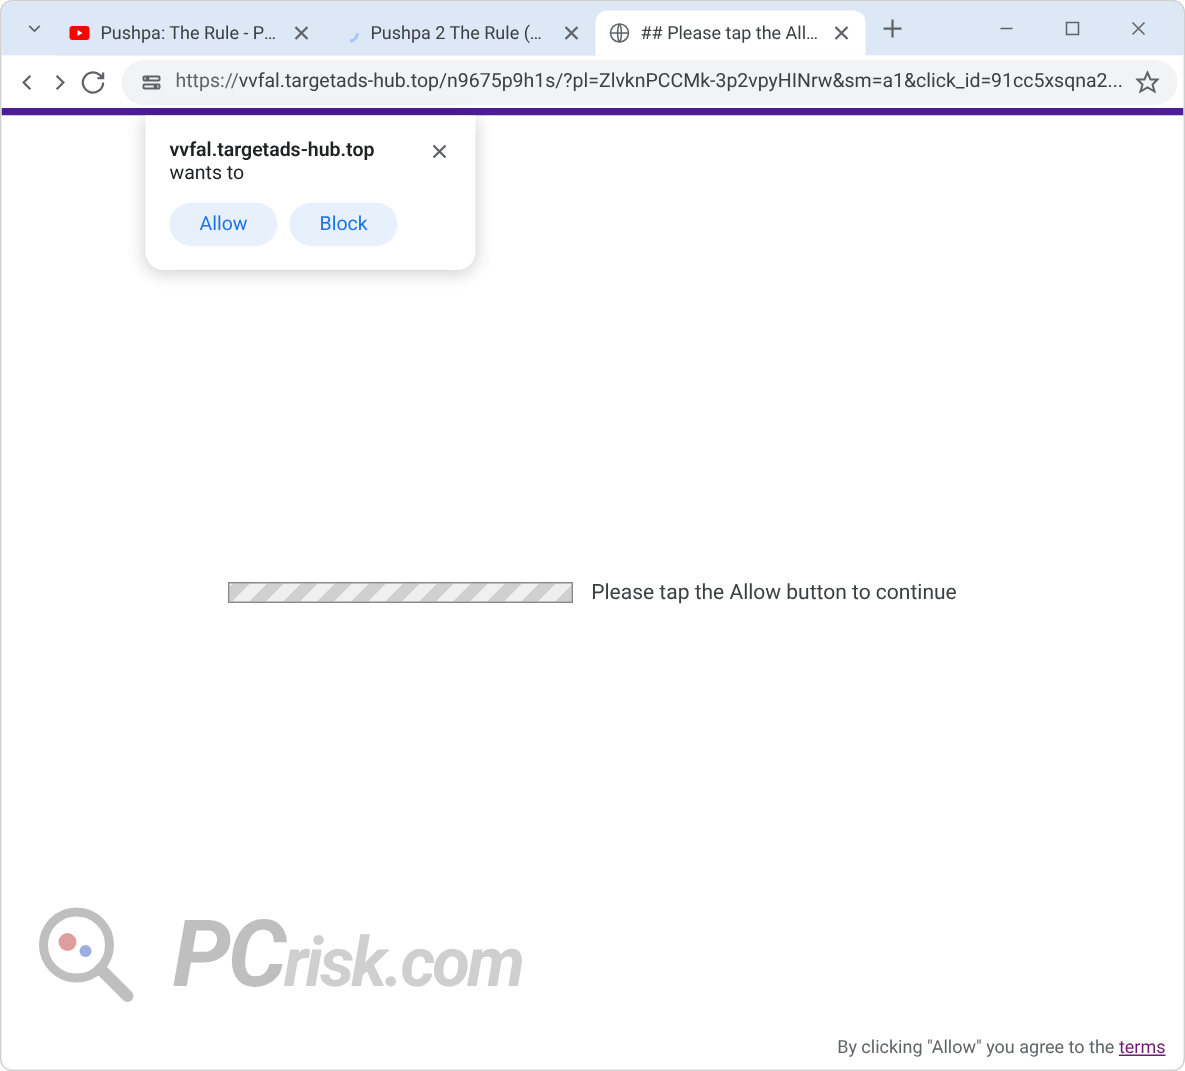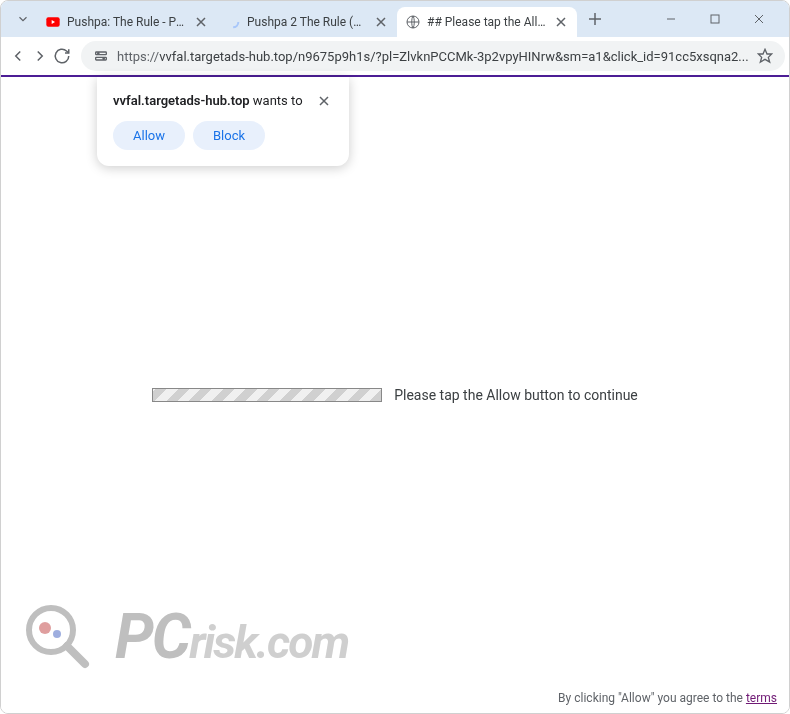--- a/index.html
+++ b/index.html
@@ -123,21 +123,21 @@
       align-items: center;
       justify-content: center;
       cursor: pointer;
       color: #5f6368;
     }
     
     
     .toolbar {
       height: 40px;
       background: #ffffff;
-      border-bottom: 2px solid #4c1d95;
+      border-bottom: 5px solid #4c1d95;
       display: flex;
       align-items: center;
       padding: 0 8px;
       gap: 4px;
     }
     
     .nav-btn {
       width: 32px;
       height: 32px;
       display: flex;
@@ -180,21 +180,21 @@
       position: relative;
       display: flex;
       flex-direction: column;
     }
     
     
     .permission-dialog {
       position: absolute;
       top: 0;
       left: 96px;
-      width: 252px;
+      width: 220px;
       background: #ffffff;
       border-radius: 0 0 12px 12px;
       box-shadow: 0 2px 12px rgba(0,0,0,0.2);
       padding: 16px;
       z-index: 100;
     }
     
     .permission-header {
       display: flex;
       justify-content: space-between;

